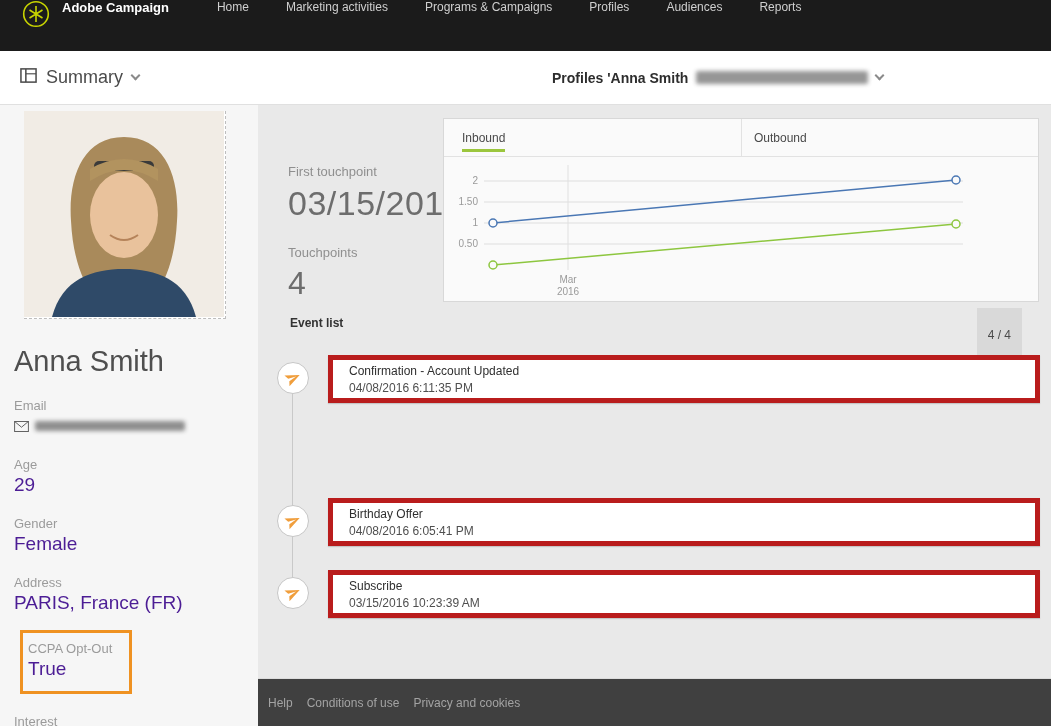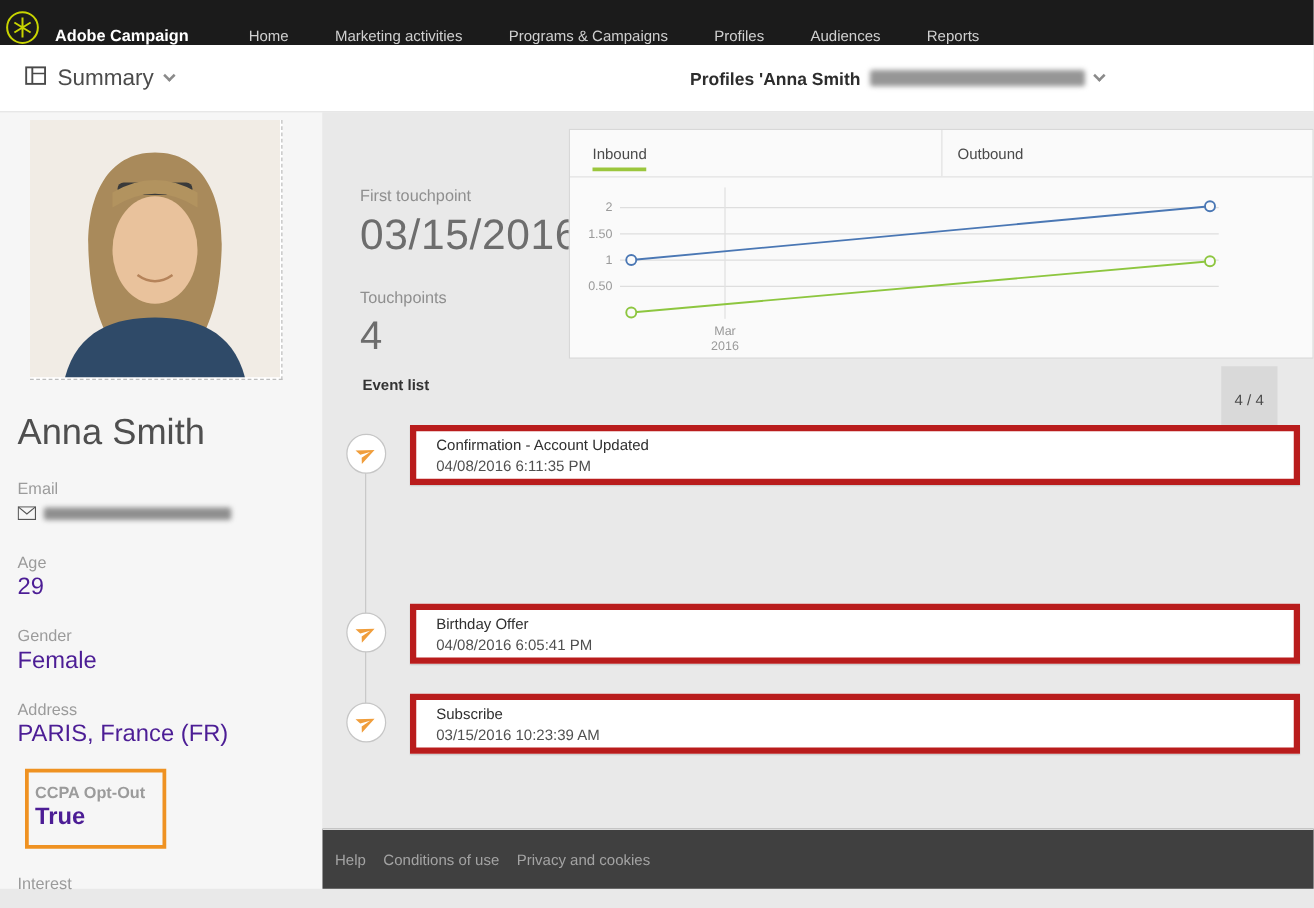--- a/index.html
+++ b/index.html
@@ -7,23 +7,23 @@
   body {
     width: 1051px; height: 726px;
     font-family: "Liberation Sans", sans-serif;
     background: #e9e9e9;
     overflow: hidden;
     position: relative;
   }
 
   
   .topbar {
-    height: 36px; background: #1b1b1b;
-    display: flex; align-items: flex-end;
-    padding-left: 4px;
+    height: 51px; background: #1b1b1b;
+    display: flex; align-items: flex-start;
+    padding-left: 22px;
   }
   .logo { width: 28px; height: 28px; flex: 0 0 auto; }
   .brand { color: #ffffff; font-size: 13px; font-weight: bold; margin-left: 12px; }
   .topnav { display: flex; margin-left: 48px; gap: 37px; }
   .topnav .nav-item { font-size: 12px; color: #cfcfcf; cursor: pointer; white-space: nowrap; }
 
   
   .subbar {
     height: 54px; background: #ffffff;
     border-bottom: 1px solid #e0e0e0;
@@ -59,36 +59,36 @@
   .person-name { margin: 26px 0 0 14px; font-size: 29px; font-weight: 300; color: #4f4f4f; }
   .fields { margin-left: 14px; }
   .field { margin-top: 20px; }
   .field-label { font-size: 13px; color: #9b9b9b; }
   .field-value { margin-top: 2px; font-size: 19px; color: #4c1d95; }
   .email-row { display: flex; align-items: center; gap: 6px; }
   .ccpa-box {
     border: 3px solid #ef9222;
     margin: 16px 0 0 6px;
     padding: 8px 14px 11px 5px;
-    width: fit-content; min-width: 112px; font-weight: bold;
+    width: fit-content; min-width: 112px;
   }
   .ccpa-box .field { margin-top: 0; }
 
   
   .main { flex: 1 1 auto; position: relative; background: #e9e9e9; }
 
   .kpis { position: absolute; left: 30px; top: 16px; }
   .kpi-label { font-size: 13px; color: #8f8f8f; margin-top: 43px; }
   .kpi-value { font-size: 34px; font-weight: 300; color: #6d6d6d; margin-top: 5px; letter-spacing: 0.5px; }
   .kpi-value.small { font-size: 32px; }
   .kpi-gap { margin-top: 22px; }
 
   
   .chart-card {
-    position: absolute; right: 0; top: 13px;
+    position: absolute; right: 12px; top: 13px;
     width: 596px; height: 184px;
     background: #fafafa; border: 1px solid #d8d8d8;
   }
   .chart-tabs { display: flex; height: 38px; border-bottom: 1px solid #e2e2e2; }
   .chart-tab {
     width: 50%; display: flex; align-items: center;
     padding-left: 18px; cursor: pointer;
   }
   .chart-tab + .chart-tab { border-left: 1px solid #e2e2e2; padding-left: 12px; }
   .tab-text { position: relative; font-size: 12px; color: #4a4a4a; }

